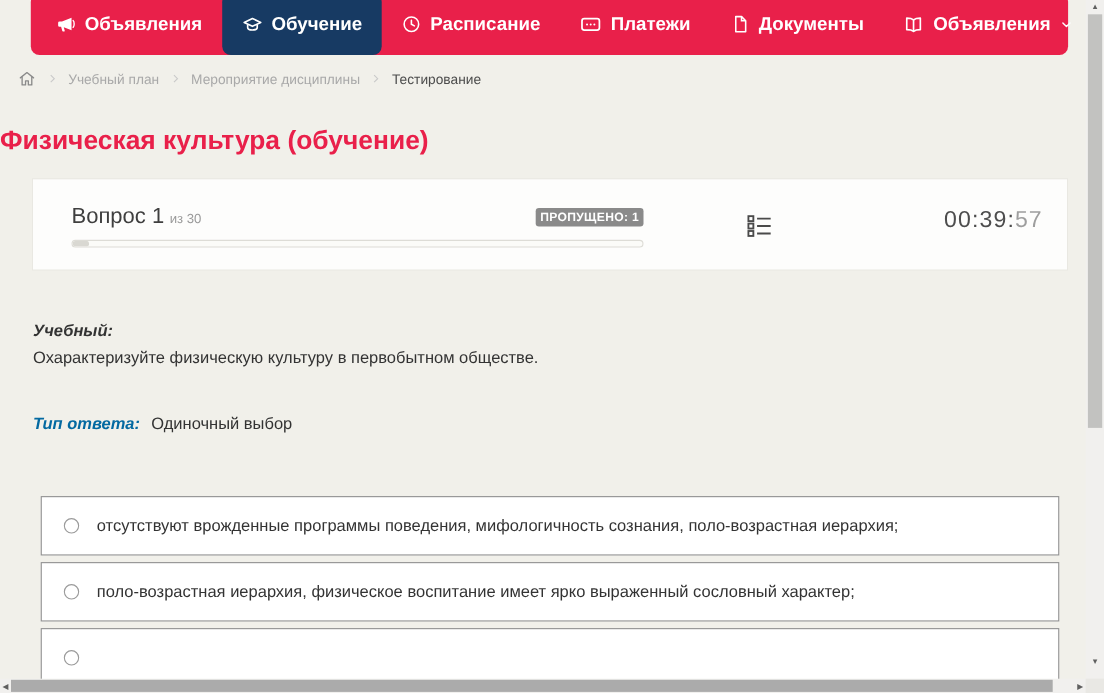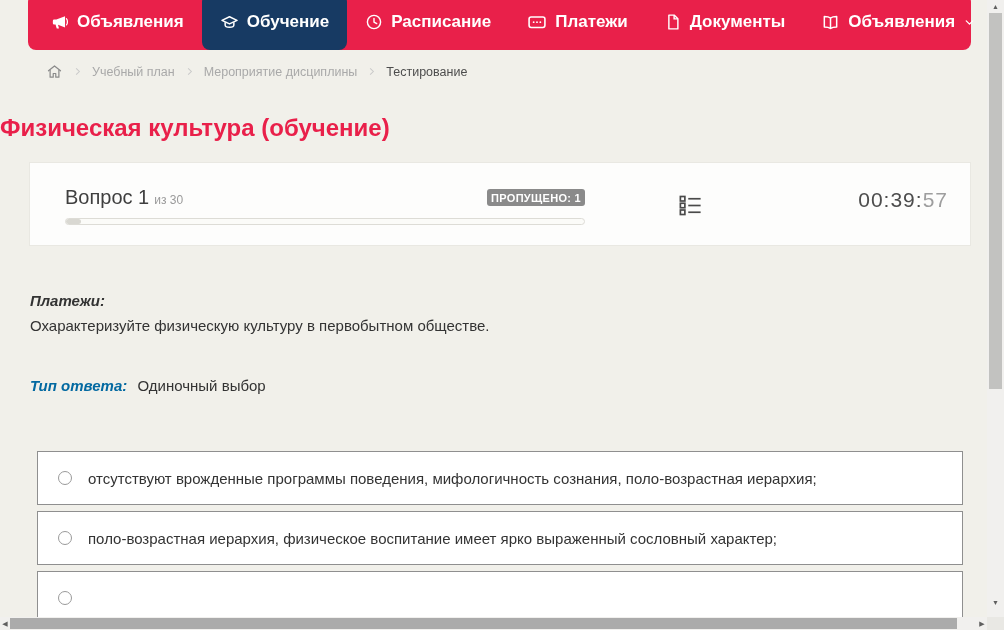--- a/index.html
+++ b/index.html
@@ -34,21 +34,21 @@
     border-radius: 8px;
     white-space: nowrap;
   }
   .nav-item.active { background: #173a63; }
   .nav-item .icon { display: flex; align-items: center; }
   .nav-item svg { display: block; }
 
   
   .breadcrumb {
     position: absolute;
-    left: 46px; top: 63px;
+    left: 16px; top: 63px;
     display: flex;
     align-items: center;
     gap: 9px;
     font-size: 12.5px;
     color: #a9a9a9;
   }
   .breadcrumb .crumb { cursor: pointer; }
   .breadcrumb .crumb.current { color: #4d4d4d; }
   .breadcrumb .sep { color: #c9c9c9; display: flex; align-items: center; }
   .home-icon { color: #8a8a8a; display: flex; align-items: center; cursor: pointer; }
@@ -338,21 +338,21 @@
           <path d="M10 18 h11"></path>
         </svg>
     </span>
   </button>
   <div class="timer">
     <span>00:39:</span><span class="secs">57</span>
   </div>
 </div>
 
 <div class="content">
-  <p class="q-caption">Платежи:</p>
+  <p class="q-caption">Учебный:</p>
   <p class="q-text">Охарактеризуйте физическую культуру в первобытном обществе.</p>
   <p class="type-row">
     <span class="type-label">Тип ответа:</span>
     <span class="type-value">Одиночный выбор</span>
   </p>
 
   <div class="options">
     <label class="option">
       <span class="radio"></span>
       <span class="option-text">отсутствуют врожденные программы поведения, мифологичность сознания, поло-возрастная иерархия;</span>

